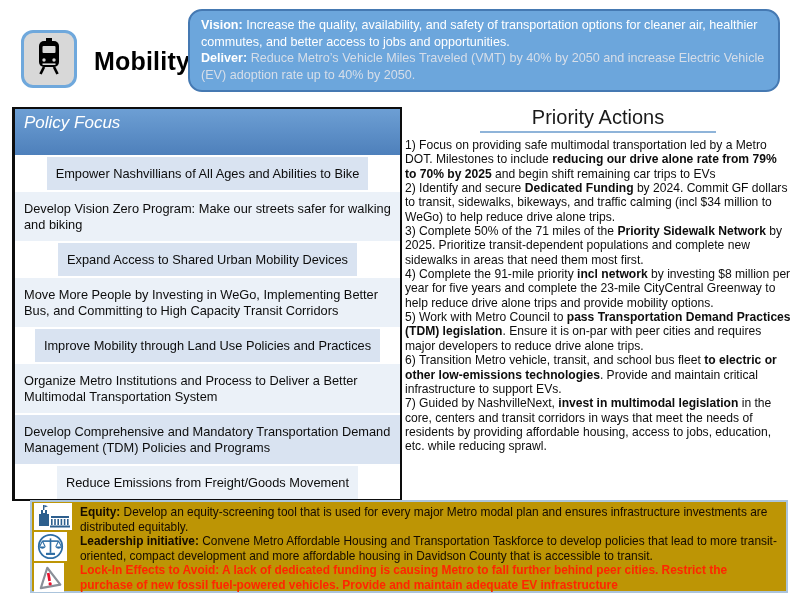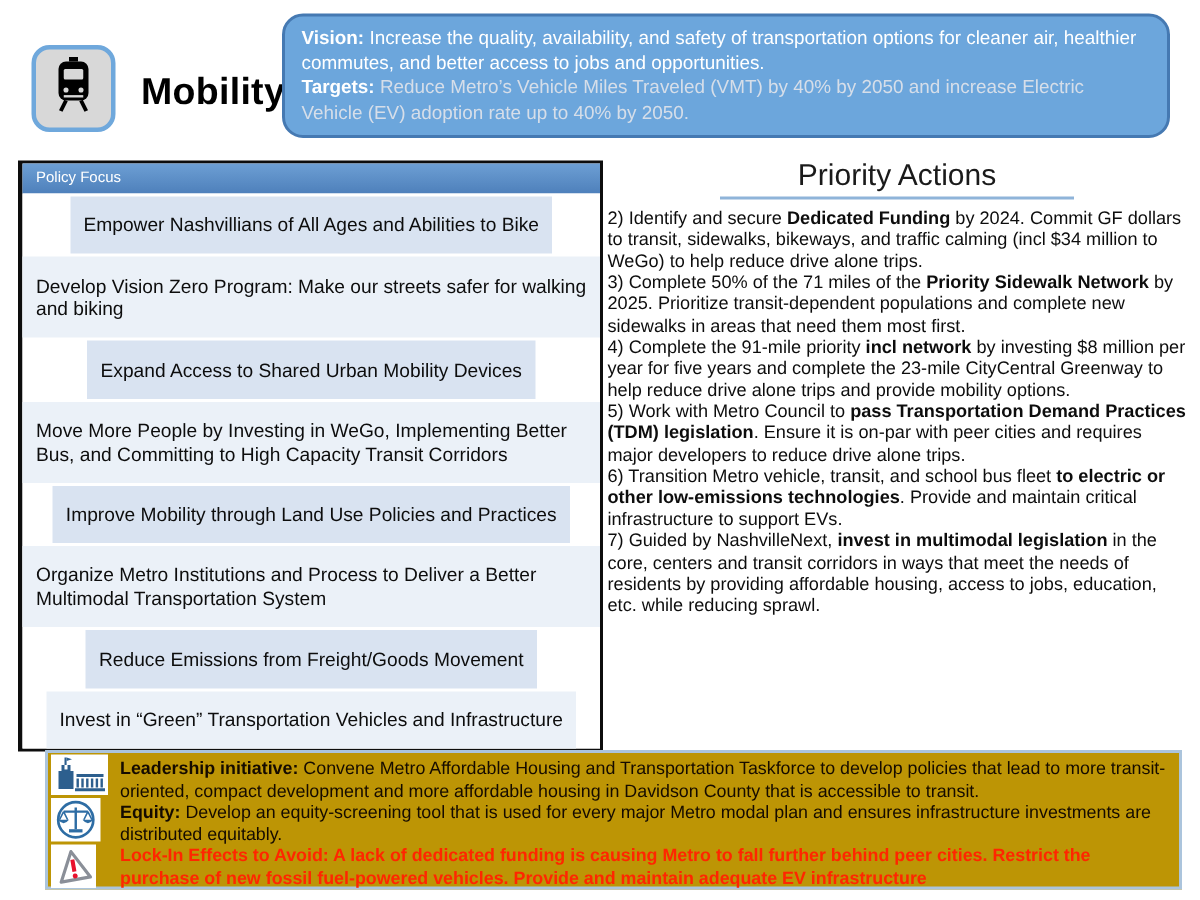--- a/index.html
+++ b/index.html
@@ -12,22 +12,22 @@
   .app-title{position:absolute;left:94px;top:47px;font-size:25px;font-weight:bold;color:#000;letter-spacing:.2px;}
   .vision-box{position:absolute;left:188px;top:9px;width:592px;height:83px;box-sizing:border-box;
         background:#6ca6dc;border:2px solid #4579b2;border-radius:14px;padding:6px 12px 6px 11px;
         font-size:12.6px;line-height:1.33;color:#ffffff;}
   .vision-box b{font-weight:bold;}
   .targets-text{color:#d6dee9;}
 
   
   .ptable{position:absolute;left:12px;top:107px;width:390px;height:394px;box-sizing:border-box;
         border:2px solid #0d0d0d;border-left-width:3px;background:#fff;display:flex;flex-direction:column;}
-  .phead{flex:0 0 auto;background:linear-gradient(#6d9fd4,#4e80bb);color:#fff;font-size:10px;
-        padding:4px 9px 5px;}
+  .phead{flex:0 0 auto;background:linear-gradient(#6d9fd4,#4e80bb);color:#fff;font-size:17px;
+        padding:4px 9px 22px;font-style:italic;}
   .prows{flex:1 1 auto;display:flex;flex-direction:column;gap:2px;padding-top:2px;background:#fff;align-items:center;}
   .prow{flex:1 1 auto;display:flex;align-items:center;padding:2px 9px;font-size:12.8px;
         line-height:1.24;color:#0d0d0d;}
   .prows div.prow:nth-of-type(odd){background:#d9e3f1;}
   .prows div.prow:nth-of-type(even){background:#ebf1f8;}
 
   
   .priority{position:absolute;left:405px;top:106px;width:386px;}
   .priority-title{text-align:center;font-size:20px;color:#1a1a1a;}
   .priority-underline{width:236px;height:0;margin:2px auto 5px;border-bottom:2px solid #8fb4d9;}
@@ -63,51 +63,52 @@
         <rect x="9.5" y="26.4" width="13" height="1.6" fill="#d8d8d8"></rect>
         <line x1="11" y1="30" x2="7.5" y2="37" stroke="#000" stroke-width="2.6"></line>
         <line x1="21" y1="30" x2="24.5" y2="37" stroke="#000" stroke-width="2.6"></line>
       </svg>
     </span>
   </div>
   <div class="app-title">Mobility</div>
 
   <div class="vision-box">
     <b>Vision:</b><span> Increase the quality, availability, and safety of transportation options for cleaner air, healthier commutes, and better access to jobs and opportunities.</span><br>
-    <b>Targets:</b><span class="targets-text"> Reduce Metro’s Vehicle Miles Traveled (VMT) by 40% by 2050 and increase Electric Vehicle (EV) adoption rate up to 40% by 2050.</span>
+    <b>Deliver:</b><span class="targets-text"> Reduce Metro’s Vehicle Miles Traveled (VMT) by 40% by 2050 and increase Electric Vehicle (EV) adoption rate up to 40% by 2050.</span>
   </div>
 
   <div class="ptable">
     <div class="phead">Policy Focus</div>
     <div class="prows">
 
         <div class="prow">Empower Nashvillians of All Ages and Abilities to Bike</div>
 
         <div class="prow">Develop Vision Zero Program: Make our streets safer for walking and biking</div>
 
         <div class="prow">Expand Access to Shared Urban Mobility Devices</div>
 
         <div class="prow">Move More People by Investing in WeGo, Implementing Better Bus, and Committing to High Capacity Transit Corridors</div>
 
         <div class="prow">Improve Mobility through Land Use Policies and Practices</div>
 
         <div class="prow">Organize Metro Institutions and Process to Deliver a Better Multimodal Transportation System</div>
 
+        <div class="prow">Develop Comprehensive and Mandatory Transportation Demand Management (TDM)  Policies and Programs</div>
 
         <div class="prow">Reduce Emissions from Freight/Goods Movement</div>
 
-        <div class="prow">Invest in “Green” Transportation Vehicles and Infrastructure</div>
       </div>
   </div>
 
   <div class="priority">
     <div class="priority-title">Priority Actions</div>
     <div class="priority-underline"></div>
     <div class="actions">
 
+        <p><span>1)  Focus on providing safe multimodal transportation led by a Metro DOT. Milestones to include </span><b>reducing our drive alone rate from 79% to 70% by 2025</b><span> and begin shift remaining car trips to EVs</span></p>
 
         <p><span>2) Identify and secure </span><b>Dedicated Funding</b><span> by 2024. Commit GF dollars to transit, sidewalks, bikeways, and traffic calming (incl $34 million to WeGo) to help reduce drive alone trips.</span></p>
 
         <p><span>3) Complete 50% of the 71 miles of the </span><b>Priority Sidewalk Network</b><span> by 2025. Prioritize transit-dependent populations and complete new sidewalks in areas that need them most first.</span></p>
 
         <p><span>4) Complete the 91-mile priority </span><b>incl network</b><span> by investing $8 million per year for five years and complete the 23-mile CityCentral Greenway to help reduce drive alone trips and provide mobility options.</span></p>
 
         <p><span>5)  Work with Metro Council to </span><b>pass Transportation Demand Practices (TDM) legislation</b><span>. Ensure it is on-par with peer cities and requires major developers to reduce drive alone trips.</span></p>
 
         <p><span>6)   Transition Metro vehicle, transit, and school bus fleet </span><b>to electric or other low-emissions technologies</b><span>. Provide and maintain critical infrastructure to support EVs.</span></p>
@@ -150,21 +151,21 @@
           <g transform="rotate(-10 14 15)">
             <path d="M14,4 L25,25 L3,25 Z" fill="#ffffff" stroke="#8a8f98" stroke-width="2.4" stroke-linejoin="round"></path>
             <line x1="14" y1="10" x2="14" y2="19" stroke="#e8112d" stroke-width="3"></line>
             <circle cx="14" cy="22.3" r="1.8" fill="#e8112d"></circle>
           </g>
         </svg>
       </span>
     </div>
     <div class="gtext">
 
+        <p><span class="flabel">Equity:</span><span>  Develop an equity-screening tool that is used for every major Metro modal plan and ensures infrastructure investments are distributed equitably.</span></p>
+
         <p><span class="flabel">Leadership initiative:</span><span>  Convene Metro Affordable Housing and Transportation Taskforce to develop policies that lead to more transit-oriented, compact development and more affordable housing in Davidson County that is accessible to transit.</span></p>
-
-        <p><span class="flabel">Equity:</span><span>  Develop an equity-screening tool that is used for every major Metro modal plan and ensures infrastructure investments are distributed equitably.</span></p>
 
         <p class="red"><span class="flabel">Lock-In Effects to Avoid:</span><span>  A lack of dedicated funding is causing Metro to fall further behind peer cities. Restrict the purchase of new fossil fuel-powered vehicles. Provide and maintain adequate EV infrastructure</span></p>
       </div>
   </div>
 
 </div>
 
 </body></html>

